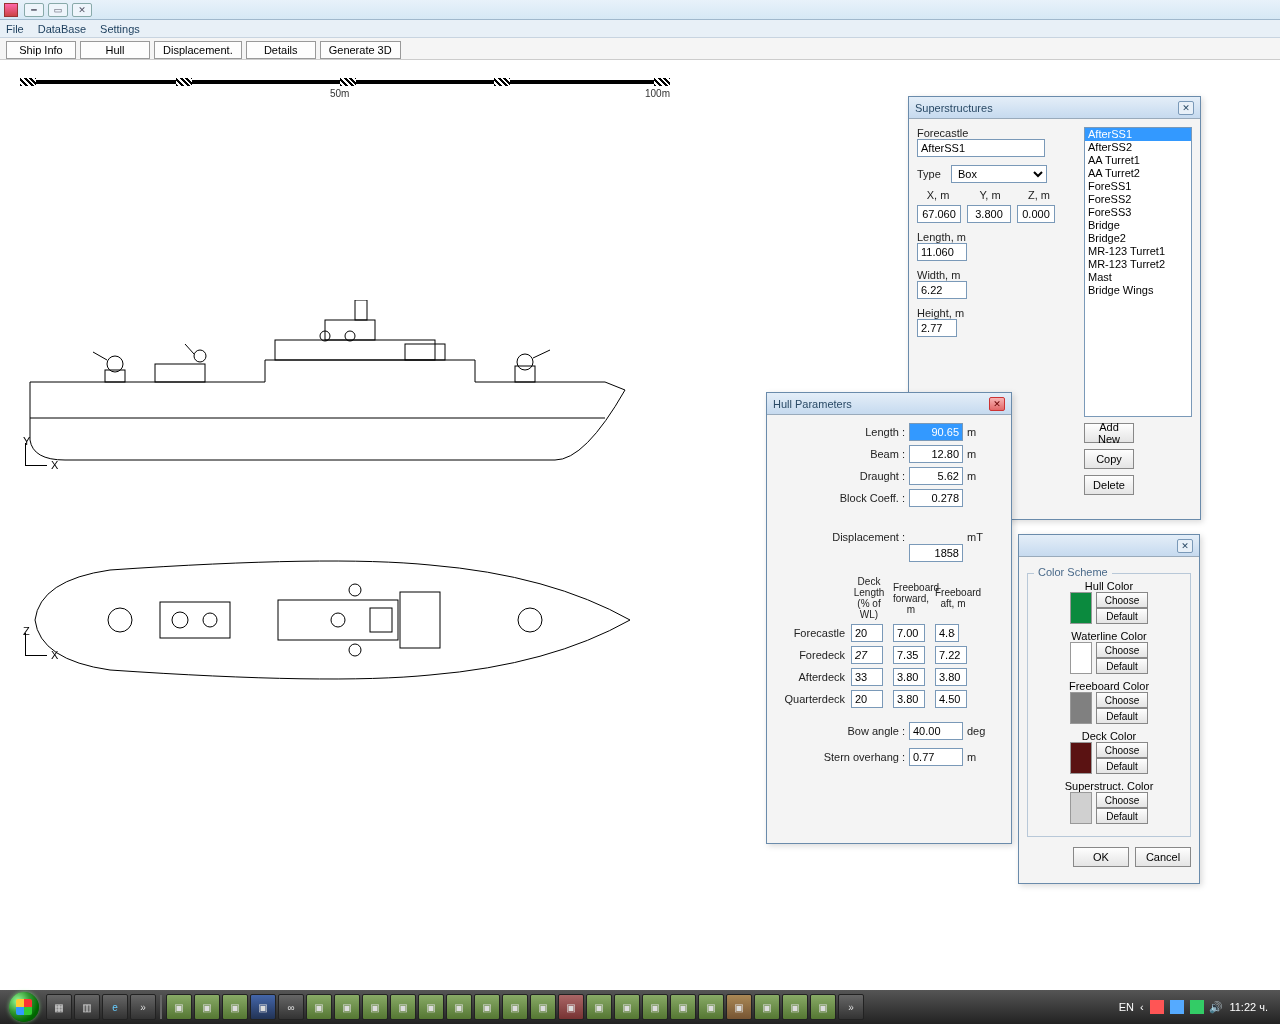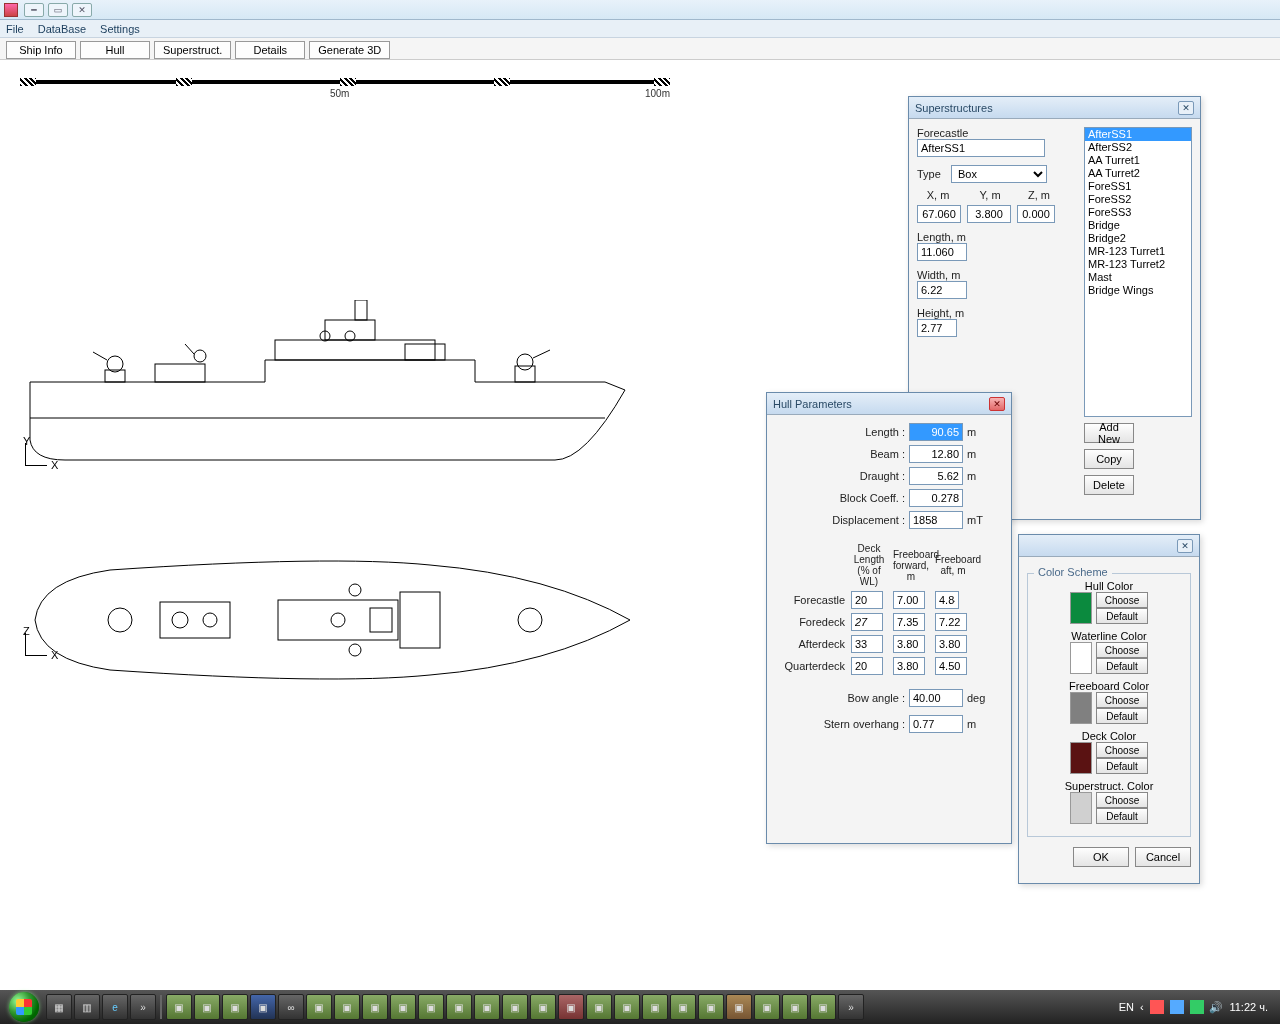--- a/index.html
+++ b/index.html
@@ -91,21 +91,21 @@
 
 <div class="menubar">
   <div class="menu-item">File</div>
   <div class="menu-item">DataBase</div>
   <div class="menu-item">Settings</div>
 </div>
 
 <div class="tool-tabs">
   <div class="tool-tab">Ship Info</div>
   <div class="tool-tab">Hull</div>
-  <div class="tool-tab">Superstruct.</div>
+  <div class="tool-tab">Displacement.</div>
   <div class="tool-tab">Details</div>
   <div class="tool-tab">Generate 3D</div>
 </div>
 
 <div class="canvas-area">
 
   <div class="ruler"></div>
   <div class="ruler-hash" style="left:20px"></div>
   <div class="ruler-hash" style="left:176px"></div>
   <div class="ruler-hash" style="left:340px"></div>
@@ -257,21 +257,21 @@
         <span class="lbl-r" style="width:130px">Draught :</span>
         <input class="inp" style="width: 54px; text-align: right;" value="5.62">
         <span class="lbl">m</span>
       </div>
     <div class="row">
         <span class="lbl-r" style="width:130px">Block Coeff. :</span>
         <input class="inp" style="width: 54px; text-align: right;" value="0.278">
       </div>
     <div class="row">
         <span class="lbl-r" style="width:130px">Displacement :</span>
-        <input class="inp" style="width: 54px; " value="1858">
+        <input class="inp" style="width: 54px; text-align: right; margin-top: 33px;" value="1858">
         <span class="lbl">mT</span>
       </div>
 
     <div class="deck-table" style="margin-top:14px">
       <div></div>
       <div class="hdr" style="grid-column:2">Deck Length (% of WL)</div>
       <div class="hdr">Freeboard forward, m</div>
       <div class="hdr">Freeboard aft, m</div>
 
       <div class="lbl-r">Forecastle</div>

